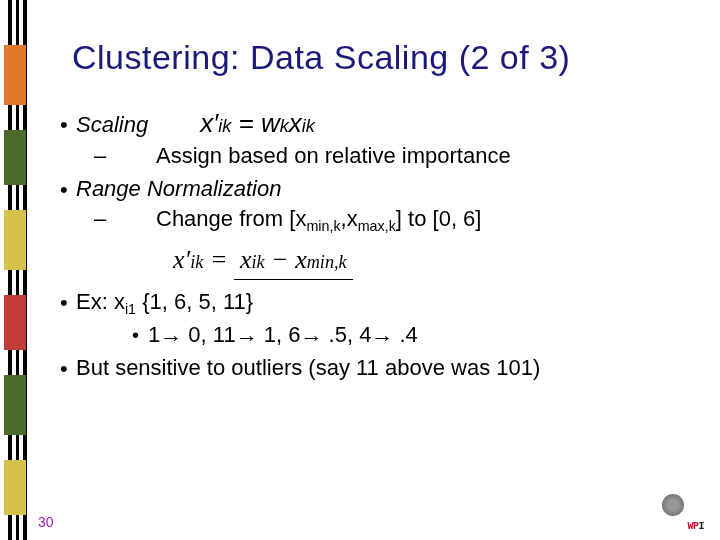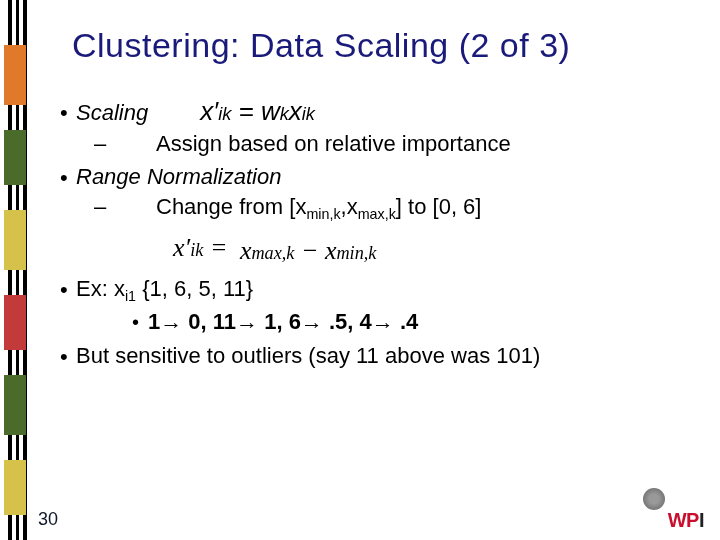--- a/index.html
+++ b/index.html
@@ -10,46 +10,46 @@
   .sb-line.a { left: 8px; top: 0; width: 4px; height: 540px; }
   .sb-line.b { left: 16px; top: 0; width: 3px; height: 540px; }
   .sb-line.c { left: 23px; top: 0; width: 4px; height: 540px; }
   .blk { position: absolute; width: 22px; left: 4px; }
   .blk.c1 { top: 45px; height: 60px; background: #e07a2a; }
   .blk.c2 { top: 130px; height: 55px; background: #4a6b2a; }
   .blk.c3 { top: 210px; height: 60px; background: #d6c24a; }
   .blk.c4 { top: 295px; height: 55px; background: #c33a3a; }
   .blk.c5 { top: 375px; height: 60px; background: #4a6b2a; }
   .blk.c6 { top: 460px; height: 55px; background: #d6c24a; }
-  .content { position: absolute; left: 50px; top: 4px; width: 660px; height: 410px; }
+  .content { position: absolute; left: 50px; top: 16px; width: 660px; height: 410px; }
   .title { font-size: 34px; color: #1a1a7a; margin-top: 22px; margin-left: 22px; letter-spacing: 0.5px; }
   .bullets { margin-top: 30px; margin-left: 10px; font-size: 22px; color: #000; line-height: 1.25; }
   .b1 { display: flex; align-items: flex-start; margin-top: 6px; }
   .b1 .dot { width: 16px; font-size: 22px; line-height: 1; margin-top: 4px; }
   .b1 .txt { flex: 1; font-style: italic; }
   .b1 .txt.noitalic { font-style: normal; }
   .sub { margin-left: 34px; display: flex; align-items: flex-start; margin-top: 2px; }
   .sub .dash { width: 18px; }
   .sub .txt { flex: 1; margin-left: 44px; }
   .subsub { margin-left: 72px; display: flex; align-items: flex-start; margin-top: 2px; }
   .subsub .dot { width: 16px; font-size: 20px; line-height: 1; margin-top: 4px; }
-  .subsub .txt { flex: 1; font-weight: bold; }
+  .subsub .txt { flex: 1; }
   sub { font-size: 0.65em; vertical-align: sub; }
   .formula-img { margin: 8px 0 8px 70px; }
   .formula-box { display: inline-block; padding: 0 6px; }
   .formula-weights { font-family: Liberation Sans, sans-serif; font-style: italic; font-size: 26px; margin-left: 40px; white-space: nowrap; }
   .formula-range { font-family: 'Times New Roman', serif; font-style: italic; font-size: 26px; display: inline-block; margin-left: 37px; }
   .frac { display: inline-block; vertical-align: middle; text-align: center; }
   .frac .num { display: block; border-bottom: 1.5px solid #000; padding: 0 6px 2px 6px; }
   .frac .den { display: block; padding: 2px 6px 0 6px; }
   .fsub { font-size: 0.7em; font-style: italic; }
-  .slide-num { position: absolute; left: 38px; bottom: 10px; font-size: 18px; font-family: Arial, sans-serif; color: #0f172a; }
+  .slide-num { position: absolute; left: 38px; bottom: 10px; font-size: 14px; font-family: Arial, sans-serif; color: #a21caf; }
   .logo { position: absolute; right: 16px; bottom: 8px; display: flex; align-items: center; gap: 3px; }
   .logo .seal { width: 22px; height: 22px; border-radius: 50%; background: radial-gradient(circle, #999 30%, #777 70%); }
-  .logo .wpi { font-family: Liberation Sans, sans-serif; font-weight: bold; font-size: 20px; letter-spacing: -0.5px; margin-top: 44px; }
+  .logo .wpi { font-family: Liberation Mono, monospace; font-weight: bold; font-size: 10px; letter-spacing: -0.5px; margin-top: 44px; }
   .logo .w { color: #c8102e; }
   .logo .p { color: #c8102e; }
   .logo .i { color: #222; }
   .row-weights { display: flex; align-items: center; }
 </style>
 </head>
 <body>
 
 <div class="slide">
 
@@ -92,21 +92,21 @@
 
       <div class="sub">
         <div class="dash">–</div>
         <div class="txt">
           <span>Change from [x</span><sub>min,k</sub><span>,x</span><sub>max,k</sub><span>] to [0, 6]</span>
         </div>
       </div>
 
       <div class="formula-img">
         <span class="formula-range formula-box">
-          <span>x′</span><span class="fsub">ik</span><span> = </span><span class="frac"><span class="den"><span>x</span><span class="fsub">max,k</span><span> − </span><span>x</span><span class="fsub">min,k</span></span></span>
+          <span>x′</span><span class="fsub">ik</span><span> = </span><span class="frac"><span class="num"><span>x</span><span class="fsub">ik</span><span> − </span><span>x</span><span class="fsub">min,k</span></span></span>
         </span>
       </div>
 
       <div class="b1">
         <div class="dot">•</div>
         <div class="txt noitalic">
           <span>Ex: x</span><sub>i1</sub><span> {1, 6, 5, 11}</span>
         </div>
       </div>
 

